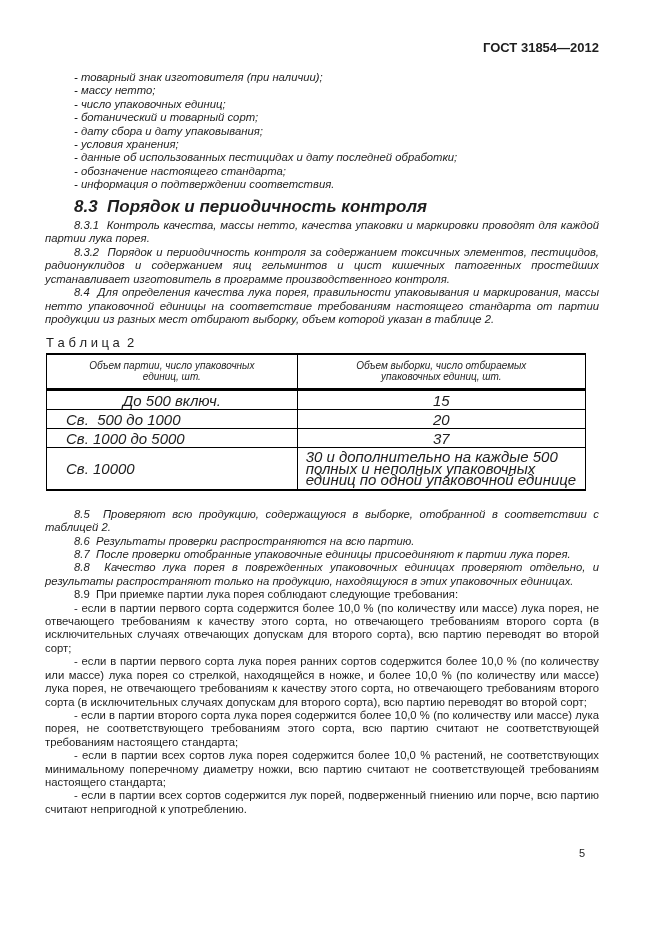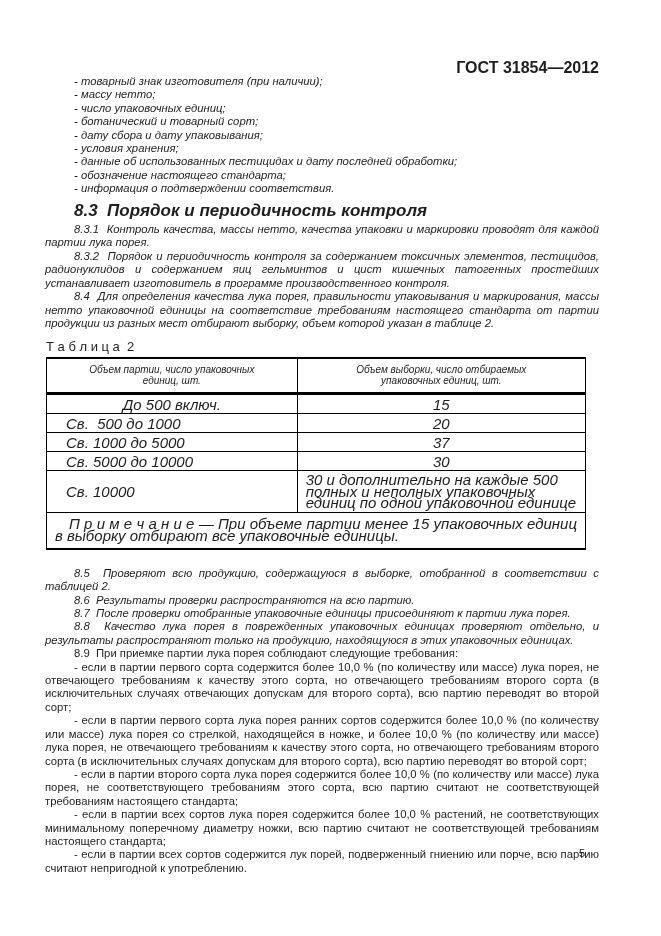--- a/index.html
+++ b/index.html
@@ -1,27 +1,27 @@
 <!DOCTYPE html>
 <html><head>
 <meta charset="utf-8">
 <style>
   html,body{margin:0;padding:0;background:#ffffff;}
   .page{
     position:relative;width:661px;height:936px;background:#ffffff;
     font-family:"Liberation Sans",sans-serif;color:#1e1e1e;overflow:hidden;
   }
   .content{position:absolute;left:45px;top:0;width:554px;}
-  .doc-header{margin-top:61px;text-align:right;font-weight:bold;font-size:16px;line-height:14px;}
+  .doc-header{margin-top:41px;text-align:right;font-weight:bold;font-size:13px;line-height:14px;}
   p{margin:0;}
   .body-text{font-size:11.3px;line-height:13.4px;}
   .just{text-align:justify;}
   .italic{font-style:italic;}
   .indent{text-indent:29px;}
-  .marking-list{}
+  .marking-list{margin-top:16px;}
   .heading{font-size:17px;font-weight:bold;font-style:italic;line-height:13.4px;margin:8px 0 6px;text-indent:29px;}
   .tbl-caption{margin:11px 0 4px 1px;font-size:13px;line-height:12px;}
   table.t2{border-collapse:collapse;width:540px;margin-left:1px;font-style:italic;
     border:1px solid #000;border-top:2px solid #000;border-bottom:2px solid #000;}
   .t2 col.c1{width:46.5%;}
   .t2 th{border:1px solid #000;border-top:none;border-bottom:3px solid #000;
     font-weight:normal;font-size:10px;line-height:11px;padding:5px 40px 6px;text-align:center;vertical-align:middle;}
   .t2 td{border:1px solid #000;font-size:15px;line-height:11.5px;padding:2px 8px;height:14px;vertical-align:middle;}
   .t2 td.cc{text-align:center;}
   .t2 td.cl{text-align:left;padding-left:19px;}
@@ -78,29 +78,22 @@
         </tr>
         <tr>
           <td class="cl">Св.&nbsp;&nbsp;500 до 1000</td>
           <td class="cc">20</td>
         </tr>
         <tr>
           <td class="cl">Св. 1000 до 5000</td>
           <td class="cc">37</td>
         </tr>
         <tr>
-          <td class="cl">Св. 5000 до 10000</td>
-          <td class="cc">30</td>
-        </tr>
-        <tr>
           <td class="cl">Св. 10000</td>
           <td class="long">30 и дополнительно на каждые 500 полных и неполных упаковочных единиц по одной упаковочной единице</td>
-        </tr>
-        <tr>
-          <td class="note" colspan="2">П р и м е ч а н и е — При объеме партии менее 15 упаковочных единиц в выборку отбирают все упаковочные единицы.</td>
         </tr>
       </tbody>
     </table>
 
     <div class="after">
       <p class="body-text italic indent just">8.5&nbsp; Проверяют всю продукцию, содержащуюся в выборке, отобранной в соответствии с таблицей 2.</p>
       <p class="body-text italic indent just">8.6&nbsp; Результаты проверки распространяются на всю партию.</p>
       <p class="body-text italic indent just">8.7&nbsp; После проверки отобранные упаковочные единицы присоединяют к партии лука порея.</p>
       <p class="body-text italic indent just">8.8&nbsp; Качество лука порея в поврежденных упаковочных единицах проверяют отдельно, и результаты распространяют только на продукцию, находящуюся в этих упаковочных единицах.</p>
       <p class="body-text indent just">8.9&nbsp; При приемке партии лука порея соблюдают следующие требования:</p>

